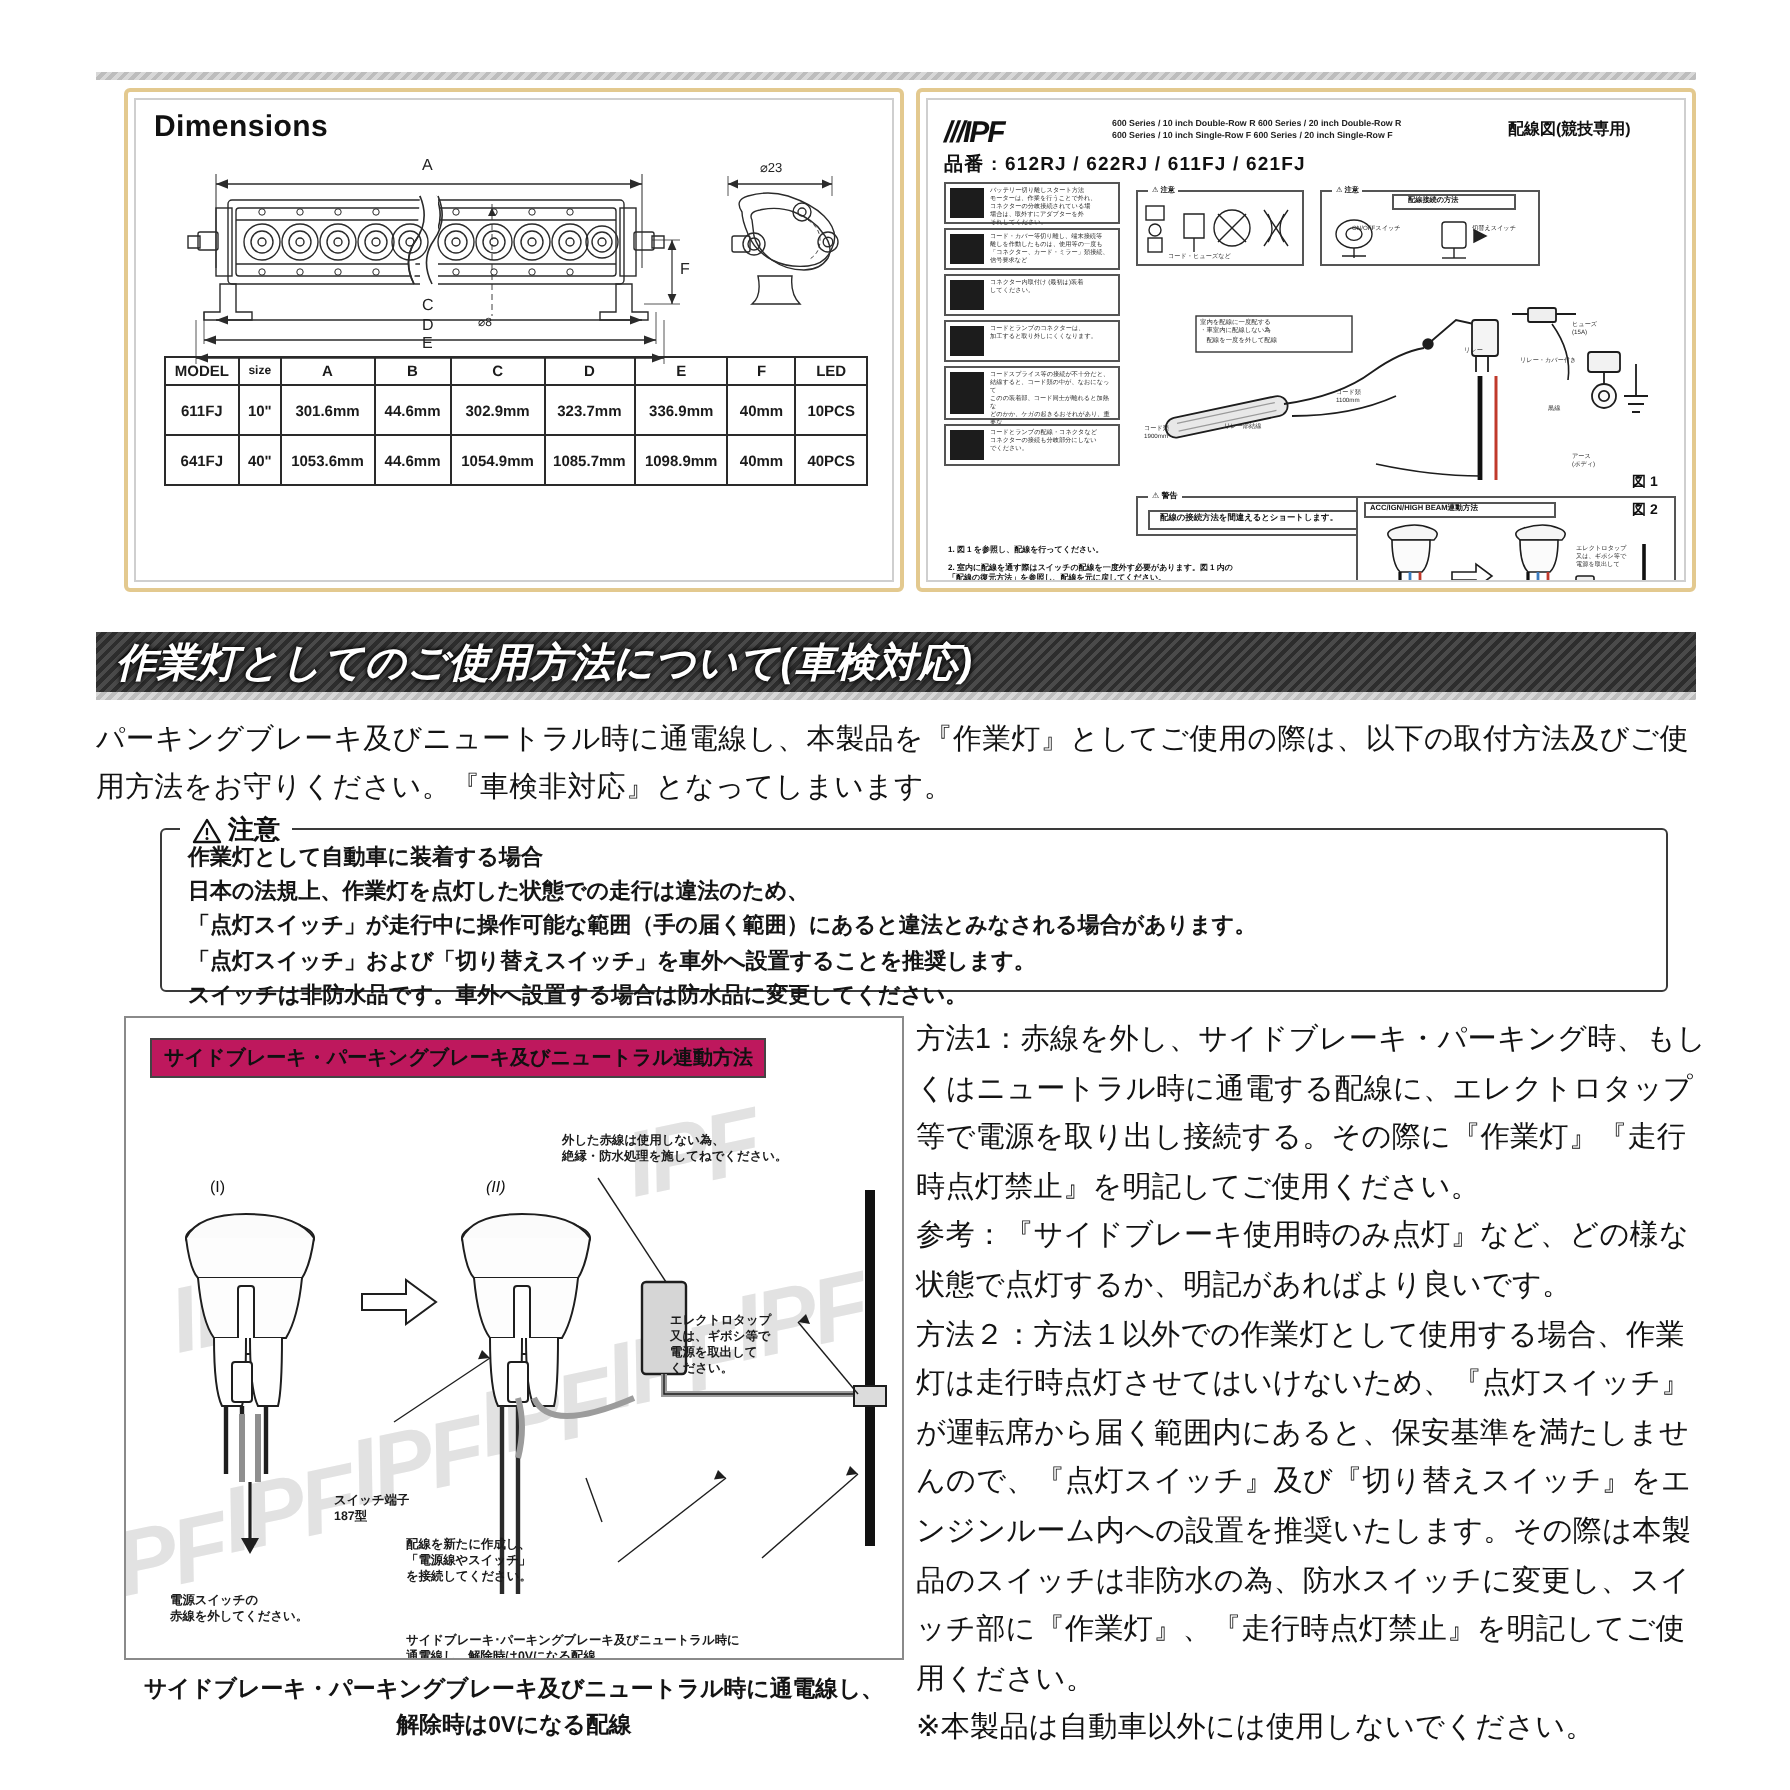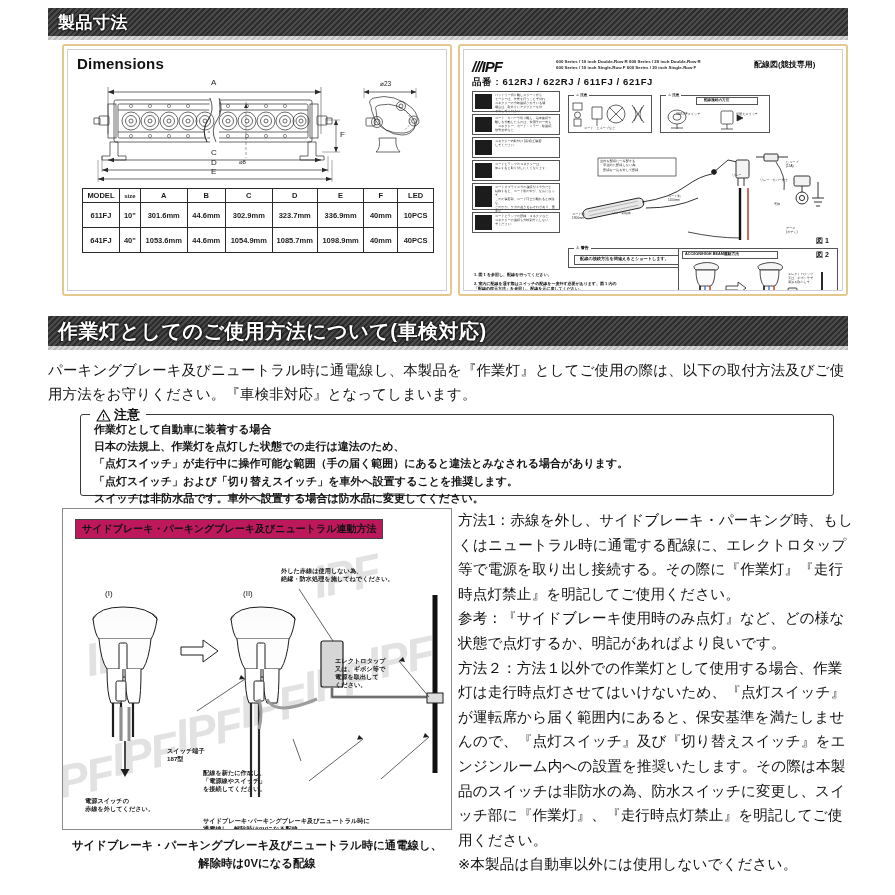--- a/index.html
+++ b/index.html
@@ -185,23 +185,20 @@
     font-size:14.6px;line-height:24.6px;
     color:#131313;white-space:pre-line;letter-spacing:.1px;
   }
   svg{display:block;}
 </style>
 </head>
 <body>
 
 <div class="page">
 
-  <div class="sec-head" style="left:48px;top:8px;width:800px;">
-    <span class="txt" style="font-size:17px;">製品寸法</span>
-  </div>
   <div class="sec-underline" style="left:48px;top:36px;width:800px;"></div>
 
   <div class="panel" style="left:62px;top:44px;width:390px;height:252px;">
     <div class="panel-inner">
 
       <div class="dim-title">Dimensions</div>
 
       <div class="draw-wrap" style="left:18px;top:24px;width:350px;height:110px;">
         <svg width="350" height="110" viewBox="0 0 350 110">
           <g stroke="#2b2b2b" fill="none" stroke-width="0.7">
@@ -329,21 +326,21 @@
         </svg>
         <div class="dimlabel" style="left:125px;top:4px;">A</div>
         <div class="dimlabel" style="left:125px;top:74px;">C</div>
         <div class="dimlabel" style="left:125px;top:84px;">D</div>
         <div class="dimlabel" style="left:125px;top:93px;">E</div>
         <div class="dimlabel" style="left:254px;top:56px;">F</div>
         <div class="dimlabel" style="left:153px;top:84px;font-size:6px;">⌀8</div>
         <div class="dimlabel" style="left:294px;top:6px;font-size:6.5px;">⌀23</div>
       </div>
 
-      <table class="dims" style="left:14px;top:138px;width:352px;">
+      <table class="dims" style="left:14px;top:128px;width:352px;">
         <thead>
           <tr>
             <th style="width:40px;">MODEL</th>
             <th class="sz" style="width:24px;">size</th>
             <th style="width:50px;">A</th>
             <th style="width:42px;">B</th>
             <th style="width:50px;">C</th>
             <th style="width:48px;">D</th>
             <th style="width:50px;">E</th>
             <th style="width:38px;">F</th>
@@ -557,21 +554,21 @@
 
           <line x1="140" y1="10" x2="140" y2="64" stroke="#111" stroke-width="1.8"></line>
           <rect x="136" y="44" width="8" height="5" fill="#d9d9d9" stroke="#1d1d1d"></rect>
         </g>
       </svg>
 
       <div class="micro" style="left:324px;top:222px;width:44px;">エレクトロタップ<br>又は、ギボシ等で<br>電源を取出して</div>
     </div>
   </div>
 
-  <div class="sec-head" style="left:48px;top:316px;width:800px;height:30px;">
+  <div class="sec-head" style="left:48px;top:316px;width:800px;height:30px;font-style:italic;">
     <span class="txt" style="font-size:20px;">作業灯としてのご使用方法について(車検対応)</span>
   </div>
   <div class="sec-underline" style="left:48px;top:346px;width:800px;"></div>
 
   <div class="bodytext" style="left:48px;top:358px;width:808px;">パーキングブレーキ及びニュートラル時に通電線し、本製品を『作業灯』としてご使用の際は、以下の取付方法及びご使
 用方法をお守りください。『車検非対応』となってしまいます。</div>
 
   <div class="caution" style="left:80px;top:414px;width:754px;height:82px;"></div>
   <div class="caution-legend" style="left:90px;top:406px;">
     <svg width="15" height="13" viewBox="0 0 15 13">
@@ -594,21 +591,21 @@
     <div class="wm" style="left:112px;top:194px;">IPF</div>
     <div class="wm" style="left:176px;top:170px;">IPF</div>
     <div class="wm" style="left:240px;top:146px;">IPF</div>
     <div class="wm" style="left:304px;top:122px;">IPF</div>
     <div class="wm" style="left:22px;top:118px;">IPF</div>
     <div class="wm" style="left:250px;top:40px;">IPF</div>
 
     <div class="diag-title" style="left:12px;top:10px;">サイドブレーキ・パーキングブレーキ及びニュートラル連動方法</div>
 
     <div class="diag-rom" style="left:42px;top:80px;">(I)</div>
-    <div class="diag-rom" style="left:180px;top:80px;">(II)</div>
+    <div class="diag-rom" style="left:180px;top:80px;font-style:italic;">(II)</div>
 
     <svg width="386" height="300" style="position:absolute;left:0;top:20px;">
       <g stroke="#1e1e1e" fill="none" stroke-width="1">
 
         <g transform="translate(28,78)">
           <ellipse cx="34" cy="12" rx="32" ry="10" fill="#fdfdfd"></ellipse>
           <path d="M2 12 q6 -12 30 -12 q26 0 34 12" fill="#fbfbfb"></path>
           <path d="M2 12 q2 16 6 20 h52 q4 -6 6 -20" fill="#fdfdfd"></path>
           <path d="M8 32 q2 22 8 30 h36 q6 -10 8 -30" fill="#fdfdfd"></path>
           <rect x="28" y="36" width="8" height="34" rx="1.5" fill="#fff"></rect>

